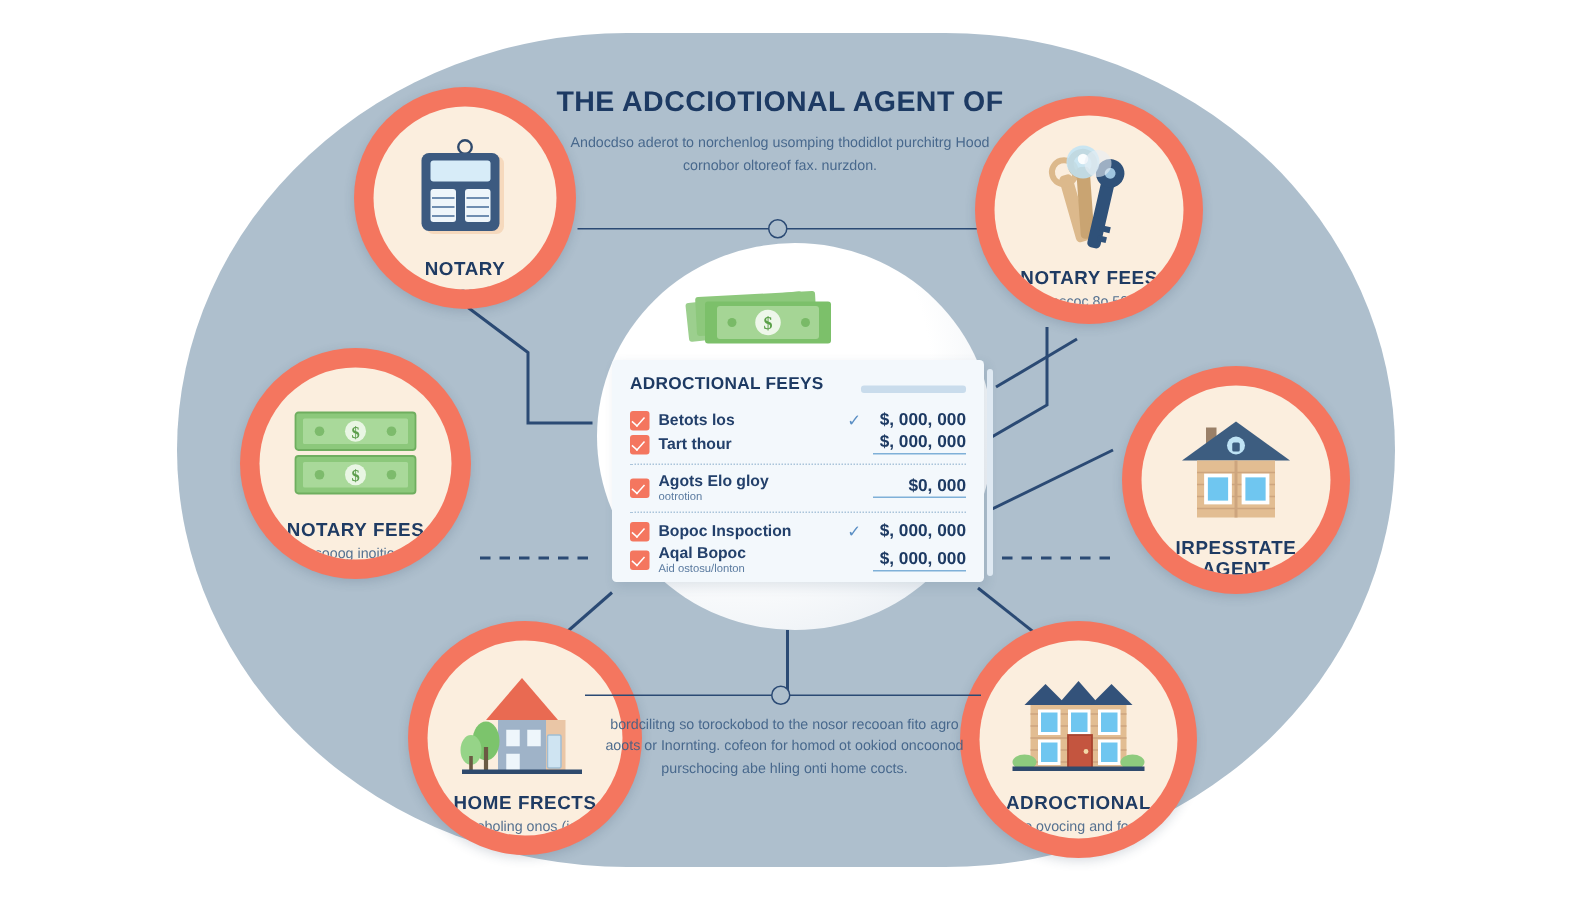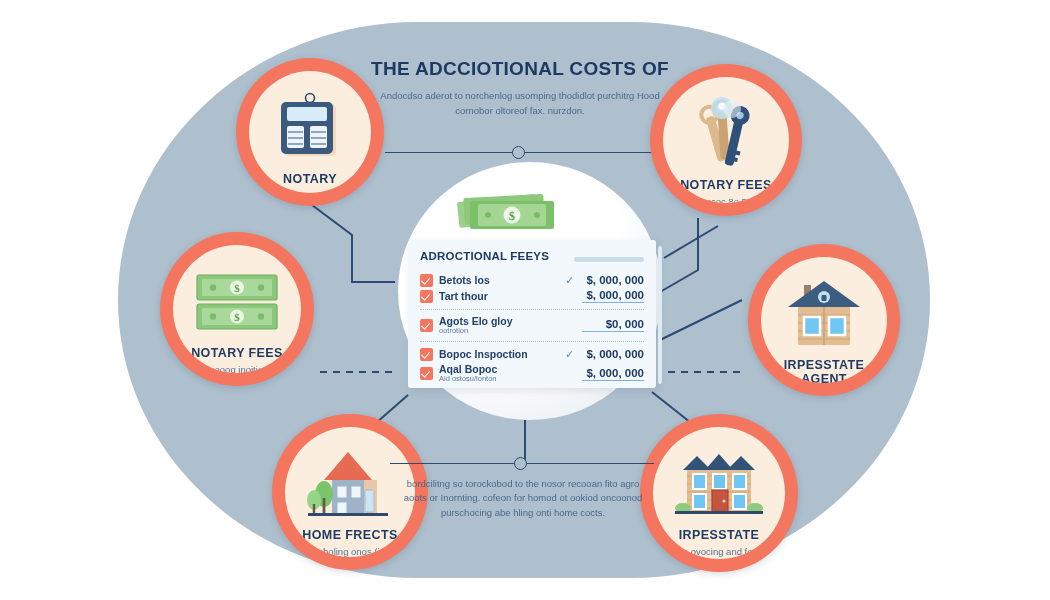--- a/index.html
+++ b/index.html
@@ -142,21 +142,21 @@
       <path d="M664 258 L718 226"></path>
       <path d="M740 372 L660 372" stroke-dasharray="7 6"></path>
       <path d="M660 340 L742 300"></path>
       <path d="M700 430 L652 392"></path>
     </g>
   </svg>
 
   <div class="blob-shade"></div>
 
   <div class="header">
-    <div class="h-title">THE ADCCIOTIONAL COSTS OF</div>
+    <div class="h-title">THE ADCCIOTIONAL AGENT OF</div>
     <div class="h-sub">Andocdso aderot to norchenlog usomping thodidlot purchitrg Hood cornobor oltoreof fax. nurzdon.</div>
   </div>
   <div class="rule"></div>
   <div class="rule-dot"></div>
 
   <svg class="bills" viewBox="0 0 110 48">
     <g>
       <rect x="6" y="8" width="78" height="26" rx="2" fill="#9ccf8e" transform="rotate(-6 45 21)"></rect>
       <rect x="12" y="6" width="80" height="26" rx="2" fill="#8dc87c" transform="rotate(-3 52 19)"></rect>
       <rect x="18" y="11" width="84" height="28" rx="2" fill="#7cc06a"></rect>
@@ -372,21 +372,21 @@
           <rect x="60" y="28" width="13" height="15" fill="#6fc6f0" stroke="#ffffff" stroke-width="2"></rect>
           <rect x="20" y="48" width="13" height="15" fill="#6fc6f0" stroke="#ffffff" stroke-width="2"></rect>
           <rect x="60" y="48" width="13" height="15" fill="#6fc6f0" stroke="#ffffff" stroke-width="2"></rect>
           <rect x="39" y="44" width="16" height="22" fill="#c4553f" stroke="#a8442f" stroke-width="1.2"></rect>
           <circle cx="51" cy="55" r="1.6" fill="#f2d9a8"></circle>
           <ellipse cx="10" cy="62" rx="8" ry="5" fill="#8ecb7e"></ellipse>
           <ellipse cx="82" cy="62" rx="8" ry="5" fill="#8ecb7e"></ellipse>
           <rect x="2" y="65" width="88" height="3" fill="#2f4a6d"></rect>
         </svg>
       </div>
-      <div class="n-title">IRPESSTATE</div>
+      <div class="n-title">ADROCTIONAL</div>
       <div class="n-sub">honno ovocing and
 foe 308 0000</div>
     </div>
   </div>
 
   <div class="rule2"></div>
   <div class="rule2-dot"></div>
   <div class="footer">
     <div class="f-sub">bordcilitng so torockobod to the nosor recooan fito agro aoots or Inornting. cofeon for homod ot ookiod oncoonod purschocing abe hling onti home cocts.</div>
   </div>

